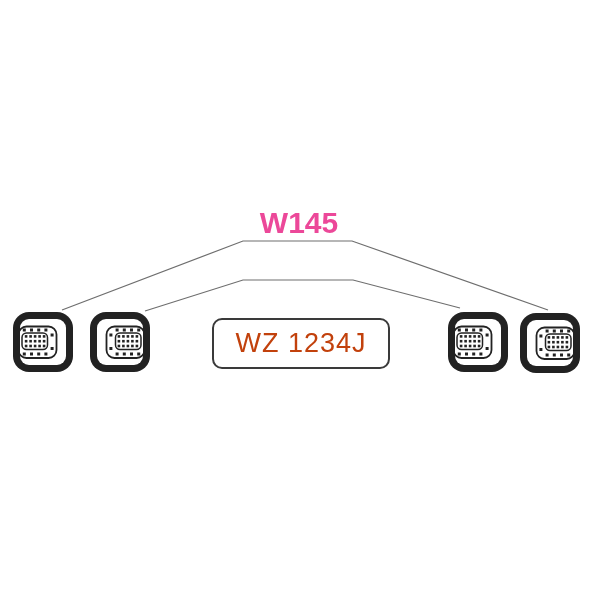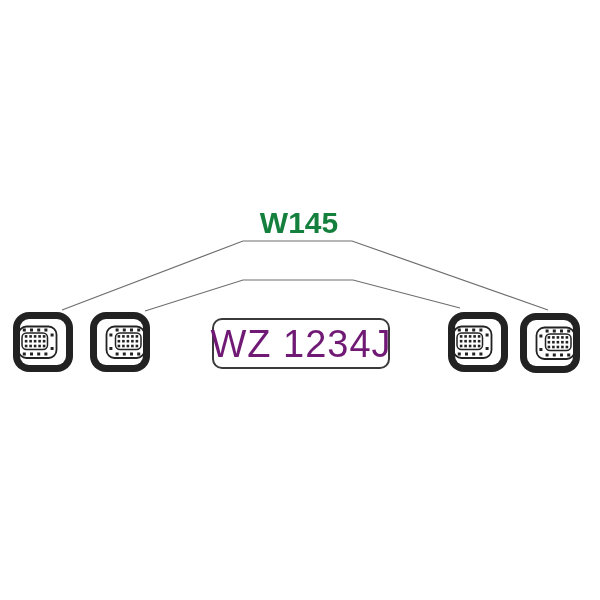--- a/index.html
+++ b/index.html
@@ -25,21 +25,21 @@
   }
   .ref-label {
     position: absolute;
     width: 140px;
     height: 36px;
     display: flex;
     align-items: center;
     justify-content: center;
     font-size: 30px;
     font-weight: bold;
-    color: #15803d;
+    color: #ec4899;
     letter-spacing: 0px;
     line-height: 1;
   }
   .label-w145 { left: 229px; top: 205px; }
   .label-w146 { left: 229px; top: 245px; }
   .lamp {
     position: absolute;
     width: 62px;
     height: 62px;
   }
@@ -56,22 +56,22 @@
     height: 51px;
     box-sizing: border-box;
     border: 2px solid #3a3a3a;
     border-radius: 10px;
     background: #ffffff;
     display: flex;
     align-items: center;
     justify-content: center;
   }
   .plate-text {
-    font-size: 38px;
-    color: #701a75;
+    font-size: 27px;
+    color: #c2410c;
     letter-spacing: 1px;
     white-space: nowrap;
     line-height: 1;
   }
 </style>
 </head>
 <body>
 
 <div class="canvas">
 

